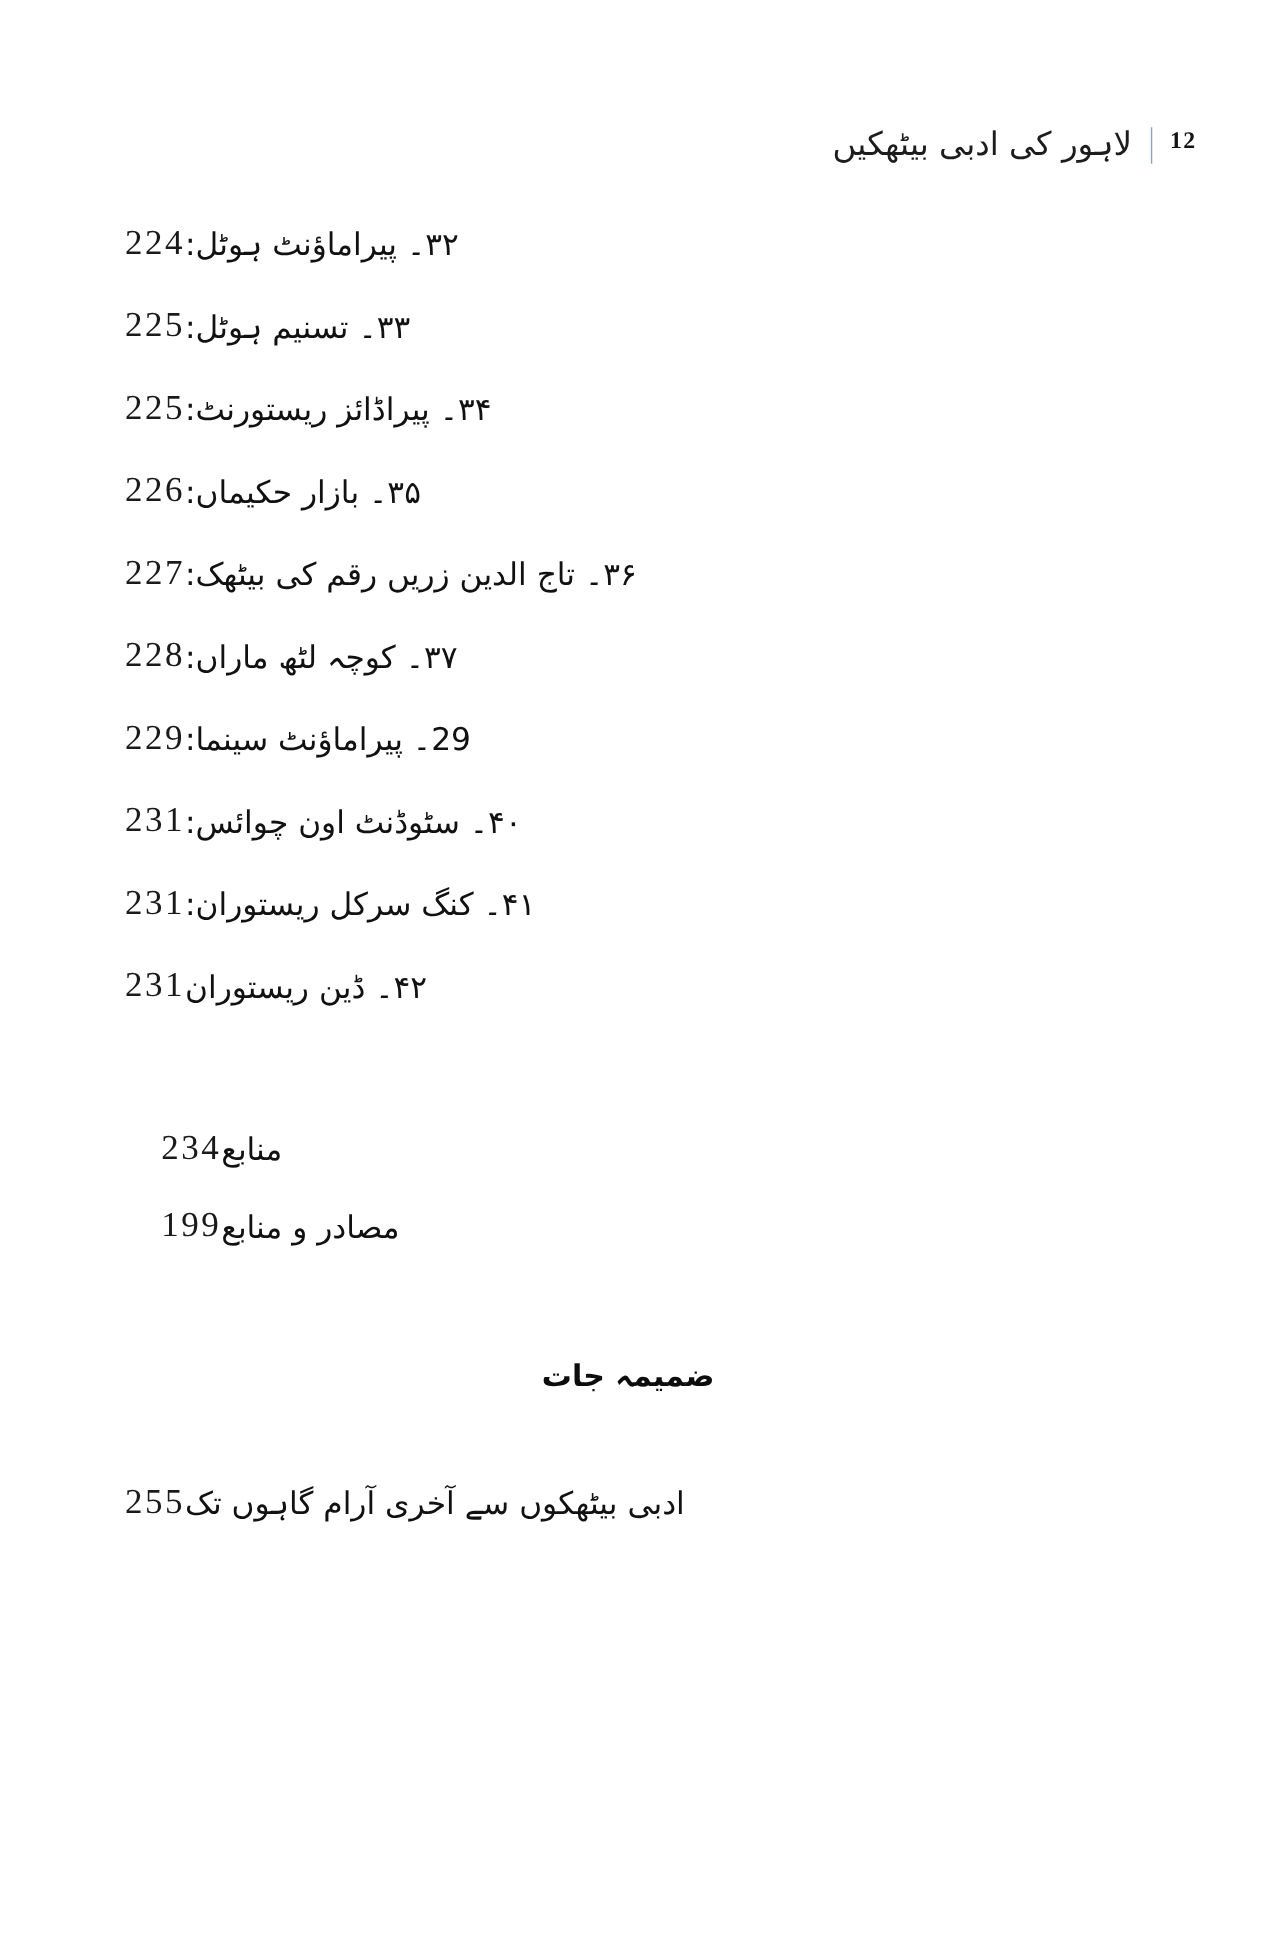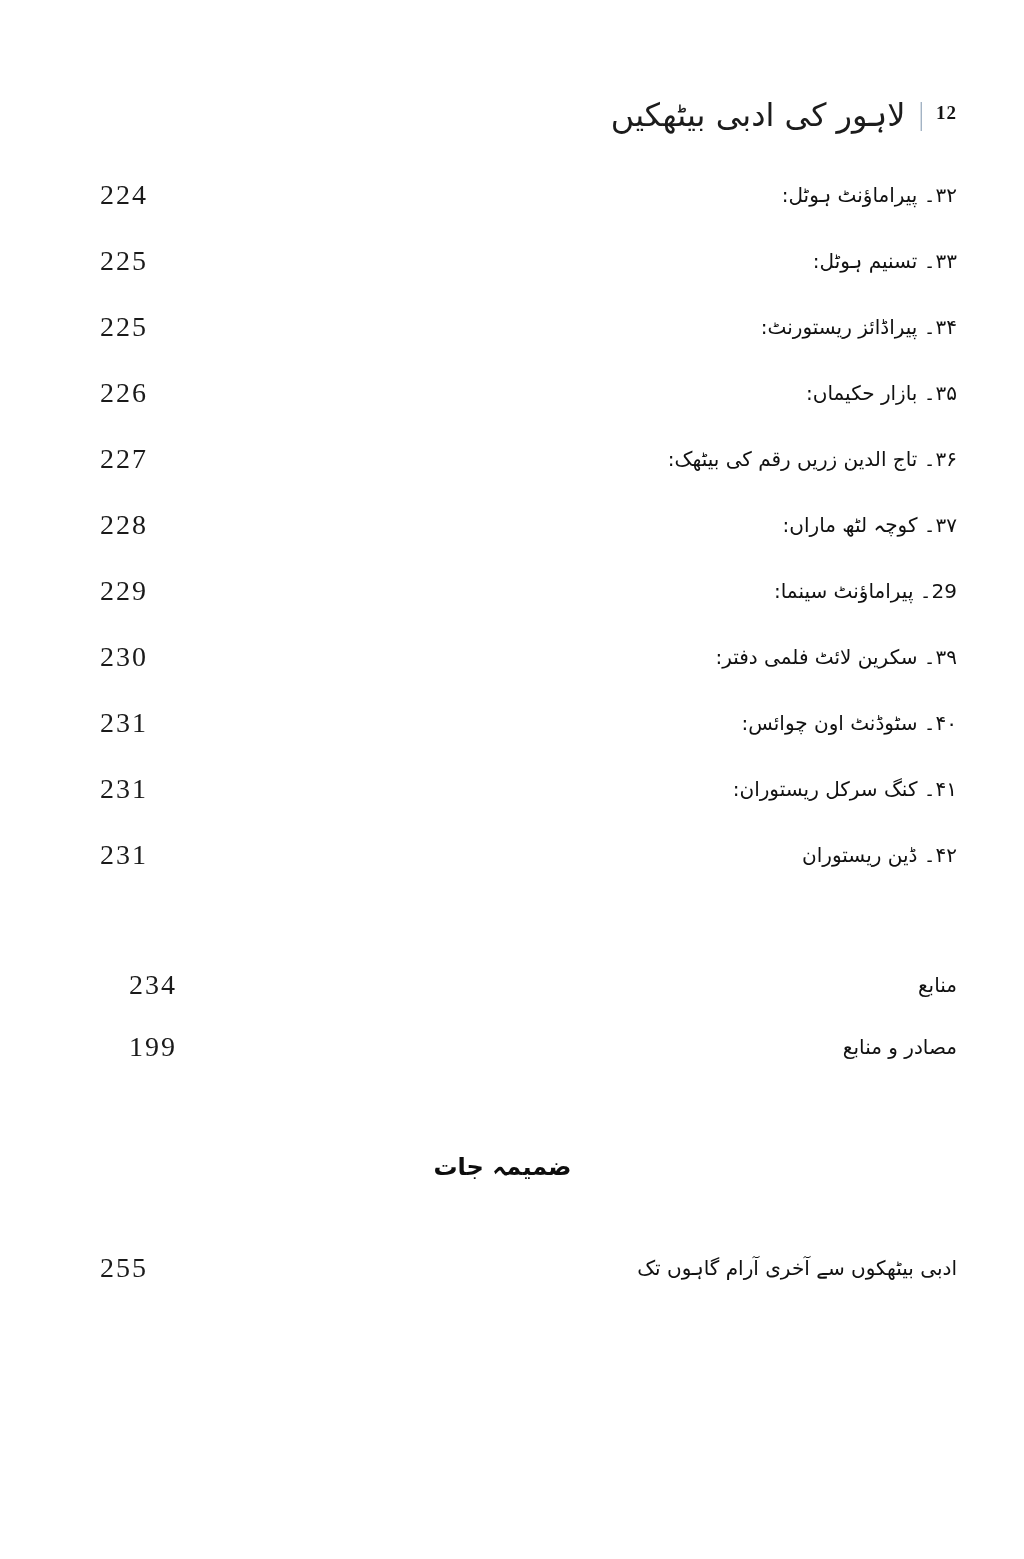--- a/index.html
+++ b/index.html
@@ -37,47 +37,46 @@
     letter-spacing: 1px;
     color: #141414;
   }
   .header .hdr-sep {
     color: #8fa3b8;
     font-size: 32px;
     font-weight: normal;
     transform: scaleX(.7);
   }
   .header .hdr-title {
-    font-size: 32px;
+    font-size: 26px;
     color: #1c1c1c;
     padding-top: 4px;
   }
   
   .urdu {
     font-family: "DejaVu Sans", "Liberation Sans", sans-serif;
     direction: rtl;
     unicode-bidi: embed;
   }
   
   .toc-list { width: 100%; }
   .toc-row {
     display: flex;
-    justify-content: space-between;
+    justify-content: flex-start;
     align-items: center;
     height: 66px;
-    gap: 40px;
   }
   .toc-row .page-num {
     font-size: 28px;
     letter-spacing: 2px;
     color: #1a1a1a;
     flex: 0 0 auto;
   }
   .toc-row .entry-title {
-    font-size: 20px;
+    font-size: 25px;
     color: #111111;
     text-align: right;
     flex: 0 1 auto;
   }
   .main-list    { margin-top: 24px; }
   .closing-list { margin-top: 66px; }
   .closing-list .toc-row { height: 62px; margin-left: 29px; }
   
   .appendix-heading {
     margin-top: 60px;
@@ -133,24 +132,20 @@
   <div class="toc-row">
     <span class="page-num">228</span>
     <span class="entry-title urdu" dir="rtl">۳۷۔ کوچہ لٹھ ماراں:</span>
   </div>
 
   <div class="toc-row">
     <span class="page-num">229</span>
     <span class="entry-title urdu" dir="rtl">29۔ پیراماؤنٹ سینما:</span>
   </div>
 
-  <div class="toc-row">
-    <span class="page-num">230</span>
-    <span class="entry-title urdu" dir="rtl">۳۹۔ سکرین لائٹ فلمی دفتر:</span>
-  </div>
 
   <div class="toc-row">
     <span class="page-num">231</span>
     <span class="entry-title urdu" dir="rtl">۴۰۔ سٹوڈنٹ اون چوائس:</span>
   </div>
 
   <div class="toc-row">
     <span class="page-num">231</span>
     <span class="entry-title urdu" dir="rtl">۴۱۔ کنگ سرکل ریستوران:</span>
   </div>

